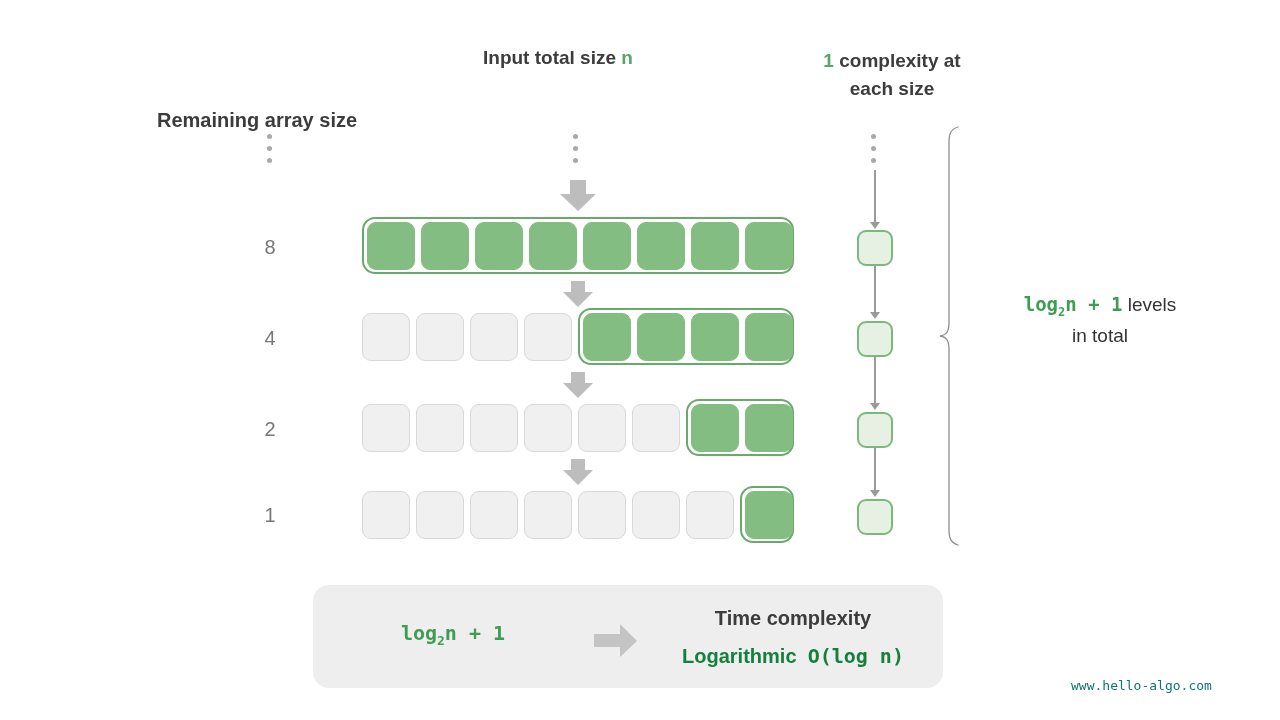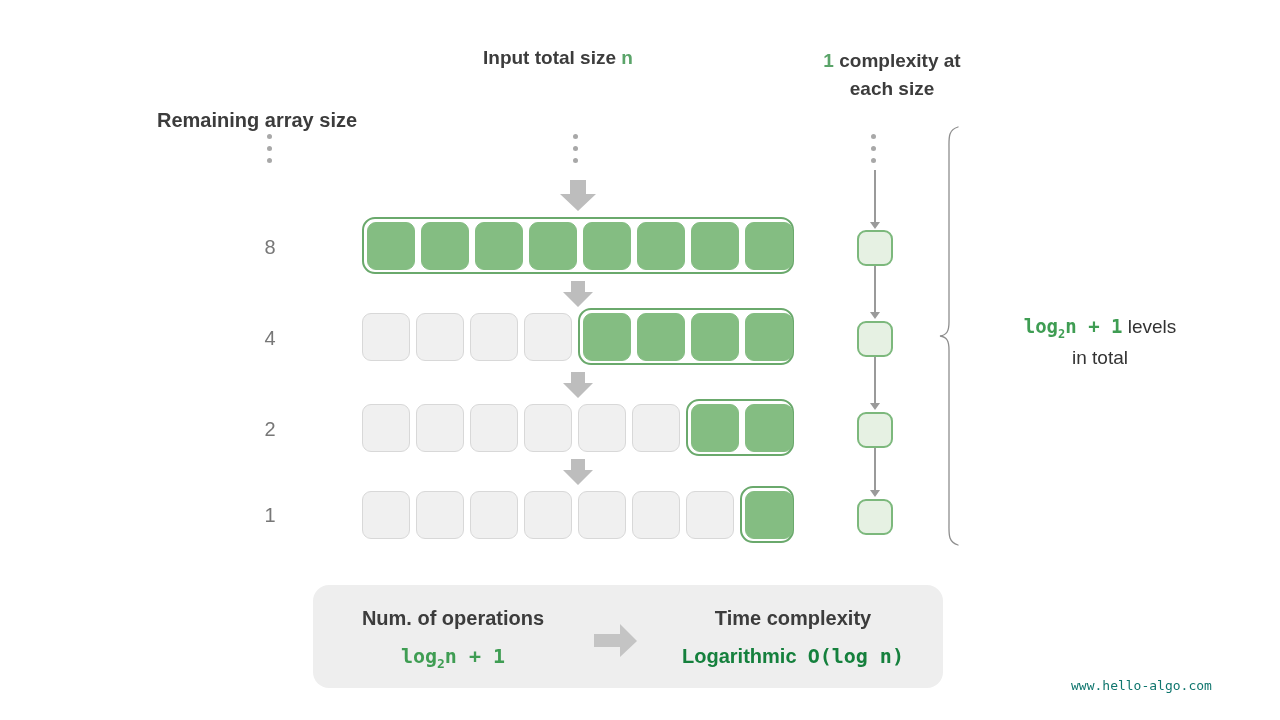--- a/index.html
+++ b/index.html
@@ -48,21 +48,21 @@
     position:absolute;width:36px;height:36px;border-radius:9px;
     box-sizing:border-box;background:#e6f1e3;border:2px solid #7cb87c;
   }
   .opline{position:absolute;width:1.5px;background:#9a9a9a;}
   .optip{position:absolute;width:0;height:0;
     border-left:5px solid transparent;border-right:5px solid transparent;
     border-top:7px solid #9a9a9a;}
 
   
   #brace{position:absolute;left:938px;top:126px;}
-  #note{position:absolute;left:985px;top:312px;width:230px;text-align:center;
+  #note{position:absolute;left:985px;top:290px;width:230px;text-align:center;
         font-size:19px;color:#333333;line-height:1.55;}
   #note .mono{font-family:"DejaVu Sans Mono", monospace;font-weight:bold;color:#3f9d53;font-size:19px;}
   #note sub{font-size:12px;}
 
   
   #summary{
     position:absolute;left:313px;top:585px;width:630px;height:103px;
     background:#eeeeee;border-radius:16px;
   }
   .sumcol{position:absolute;text-align:center;}
@@ -217,21 +217,20 @@
 
   <div id="note">
     <span class="mono"><span>log</span><sub>2</sub><span>n + 1</span></span>
     <span>levels</span><br>
     <span>in total</span>
   </div>
 
   <div id="summary"></div>
 
   <div class="sumcol" id="sum-left">
-    <div class="sumtitle">Num. of operations</div>
     <div class="sumval green-mono"><span>log</span><sub>2</sub><span>n + 1</span></div>
   </div>
 
   <div id="sum-arrow">
     <svg width="44" height="34" viewBox="0 0 44 34">
       <polygon points="0,10 26,10 26,0 43,17 26,33 26,23 0,23" fill="#c4c4c4"></polygon>
     </svg>
   </div>
 
   <div class="sumcol" id="sum-right">

